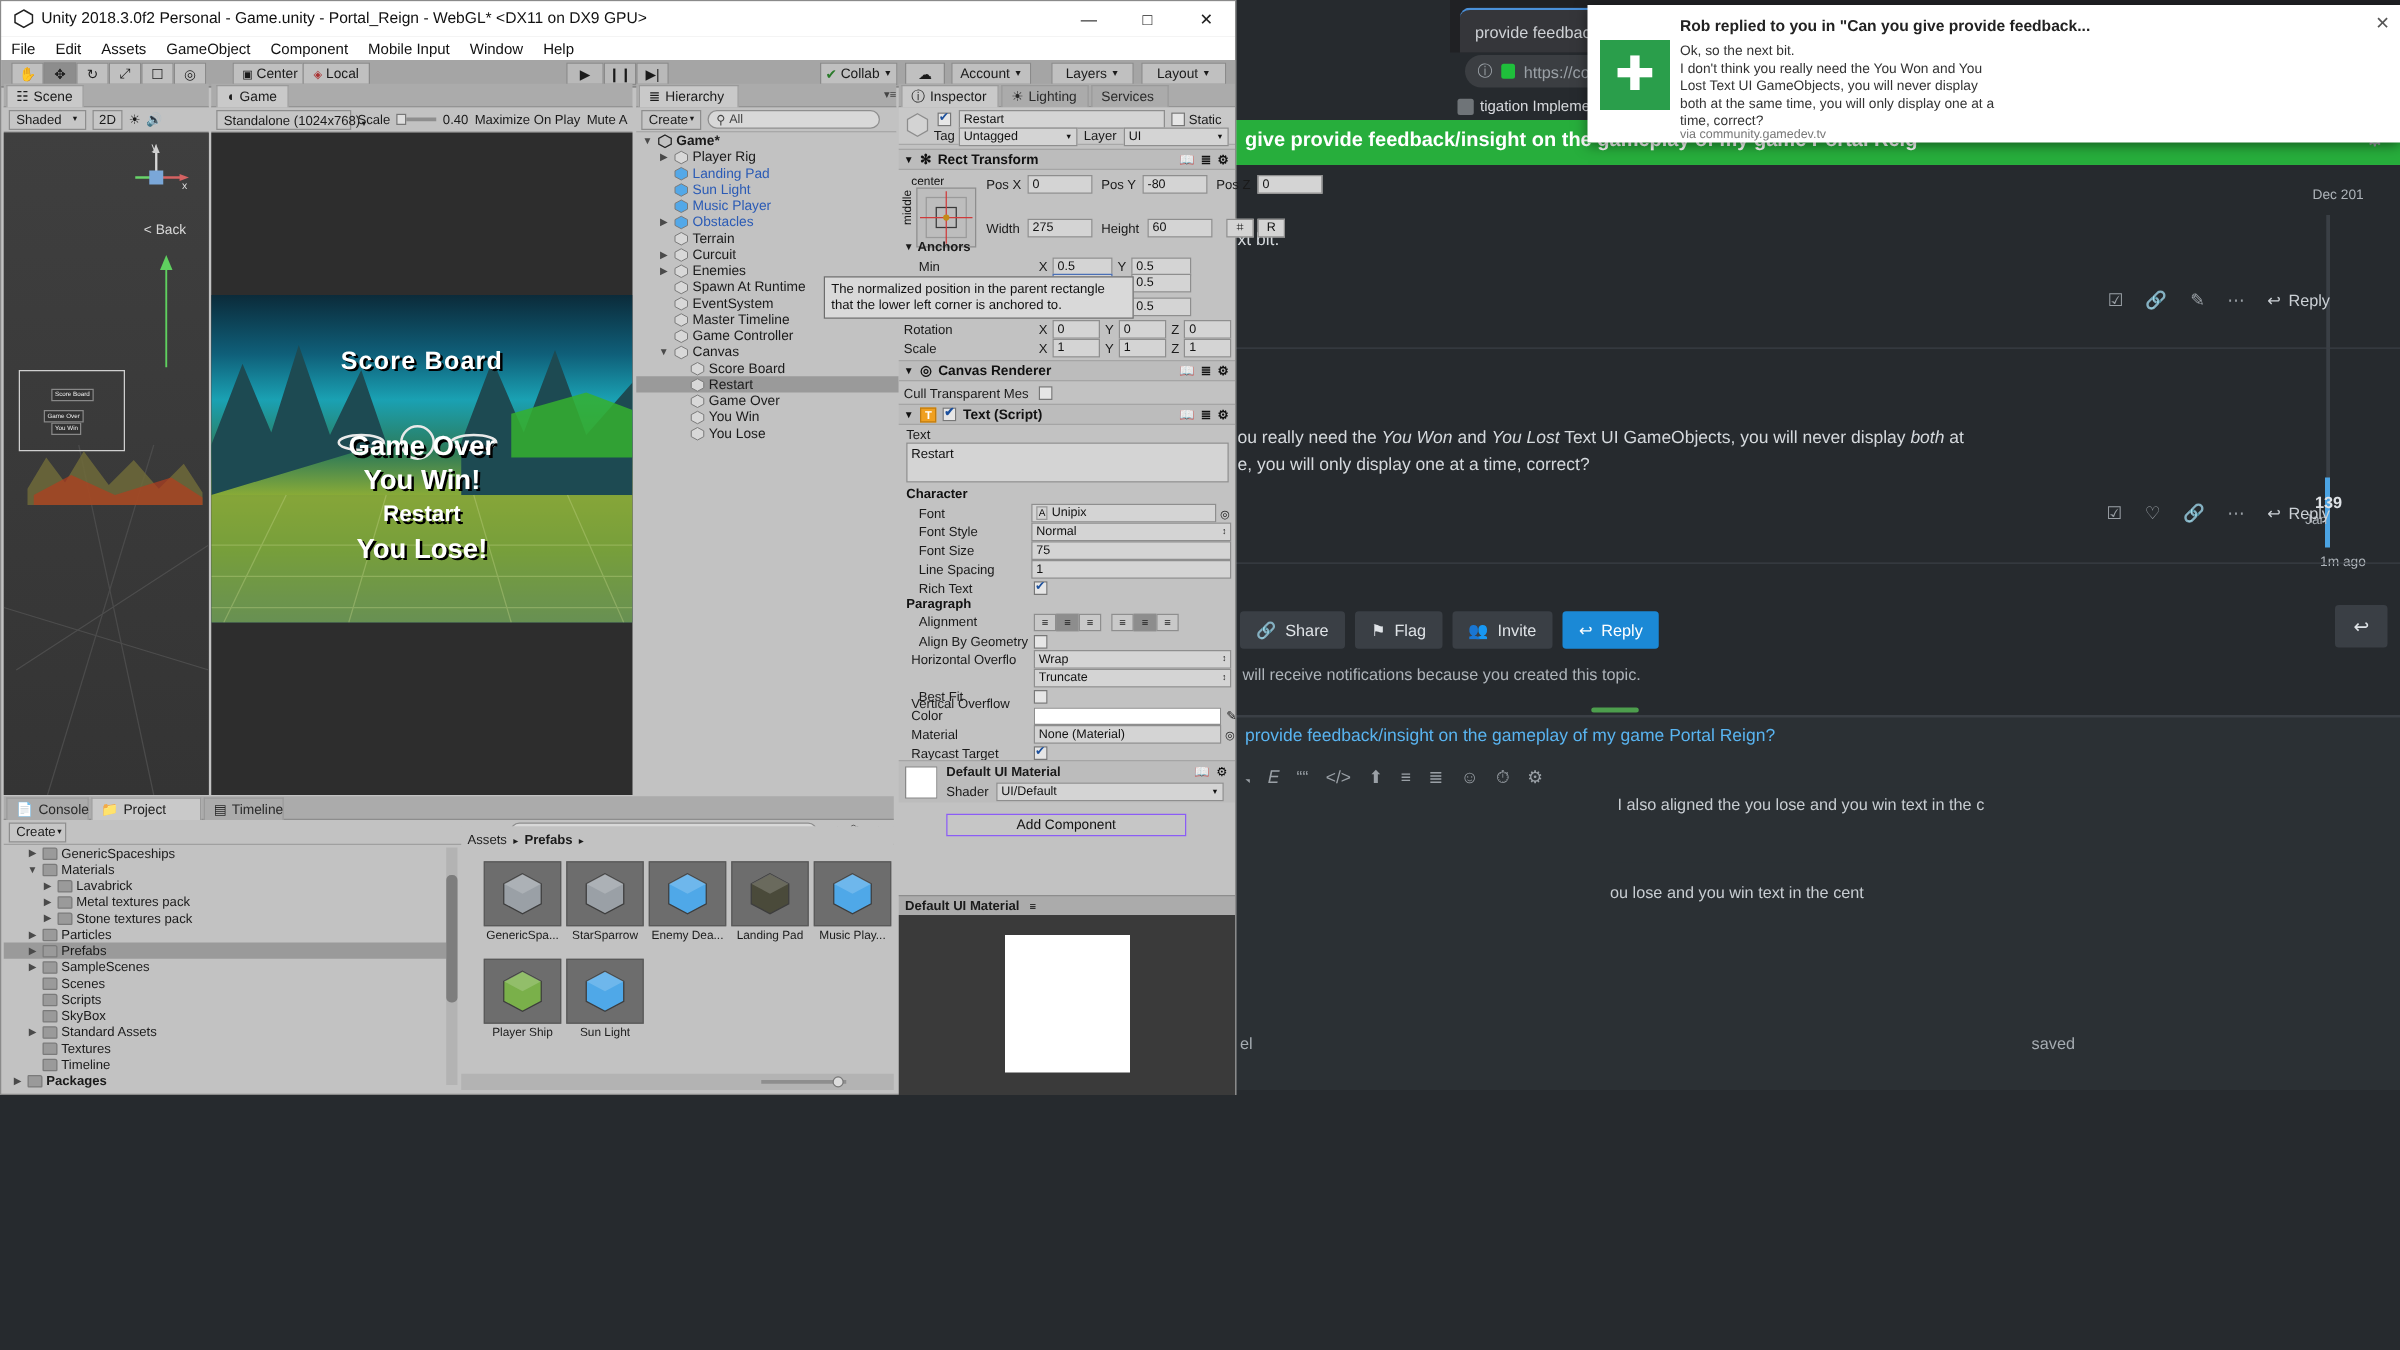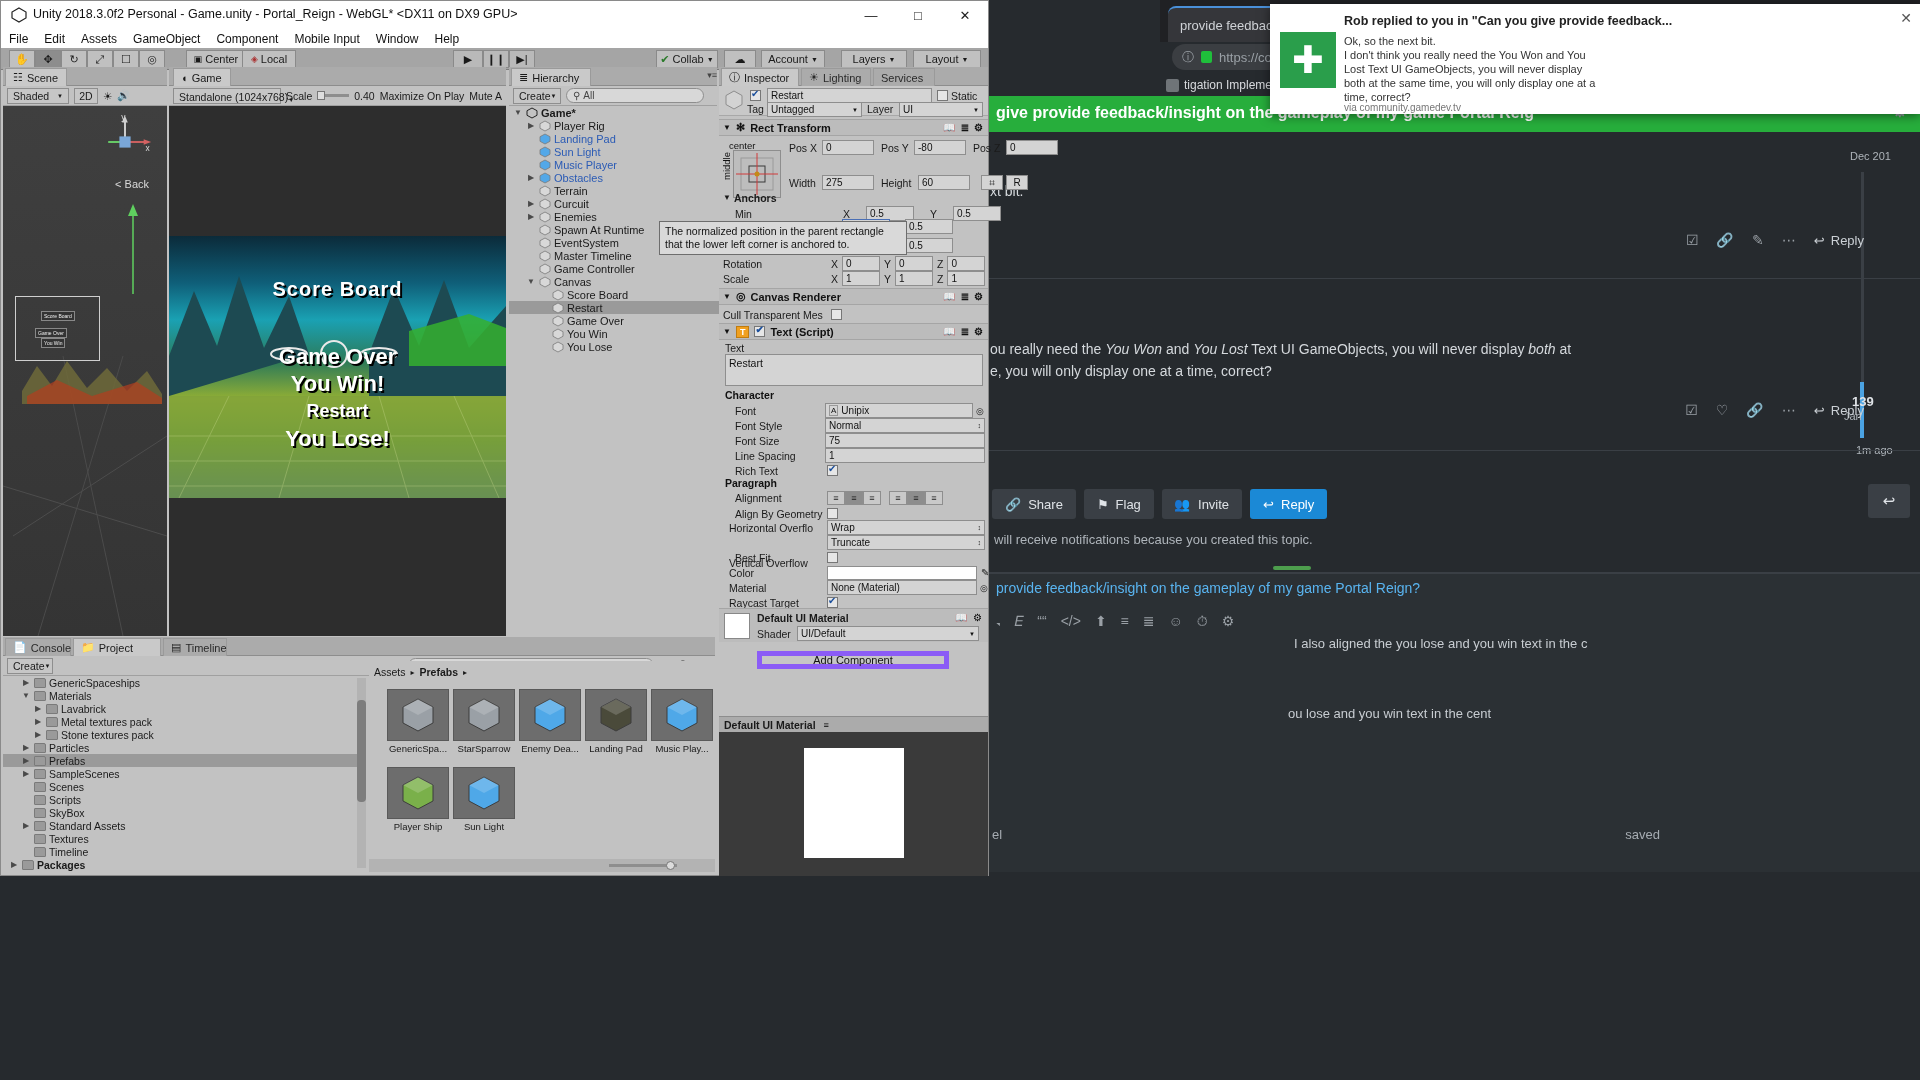--- a/index.html
+++ b/index.html
@@ -715,21 +715,21 @@
         </div>
       <div class="i-field" style="width:22px;justify-content:center;">
           <span>R</span>
         </div>
     </div>
 
     <div class="i-row" style="left:4px;top:104px;">
       <span style="font-size:8px;margin-right:3px;">▼</span>
       <span class="i-label" style="font-weight:bold;">Anchors</span>
     </div>
-    <div class="i-row" style="left:16px;top:120px;gap:16px;">
+    <div class="i-row" style="left:16px;top:120px;gap:4px;">
       <span class="i-label" style="width:92px;">Min</span>
       <span class="i-label">X</span>
       <div class="i-field" style="width:48px;">
           <span>0.5</span>
         </div>
       <span class="i-label">Y</span>
       <div class="i-field" style="width:48px;">
           <span>0.5</span>
         </div>
     </div>
@@ -911,21 +911,21 @@
       <div class="i-field" style="position:absolute;left:78px;top:17px;width:182px;">
         <span>UI/Default</span>
         <span style="font-size:6px;margin-left:auto;">▼</span>
       </div>
       <span style="position:absolute;right:6px;top:3px;display:flex;gap:5px;font-size:10px;">
         <span>📖</span>
         <span>⚙</span>
       </span>
     </div>
 
-    <div style="position:absolute;left:38px;top:565px;width:192px;height:18px;background:#c6c6c6;border:5px solid #8b5cf6;
+    <div style="position:absolute;left:38px;top:565px;width:192px;height:18px;background:#c6c6c6;border:1px solid #8b5cf6;
                 display:flex;align-items:center;justify-content:center;font-size:11px;color:#111;">
       <span>Add Component</span>
     </div>
 
     <div style="position:absolute;left:0;top:630px;width:269px;height:16px;background:#ababab;border-top:1px solid #8d8d8d;display:flex;align-items:center;padding-left:5px;">
       <span class="i-label" style="font-weight:bold;">Default UI Material</span>
       <span style="margin-left:8px;font-size:9px;">≡</span>
     </div>
     <div style="position:absolute;left:0;top:646px;width:269px;height:144px;background:#3a3a3a;">
       <div style="position:absolute;left:85px;top:16px;width:100px;height:110px;background:#ffffff;"></div>

